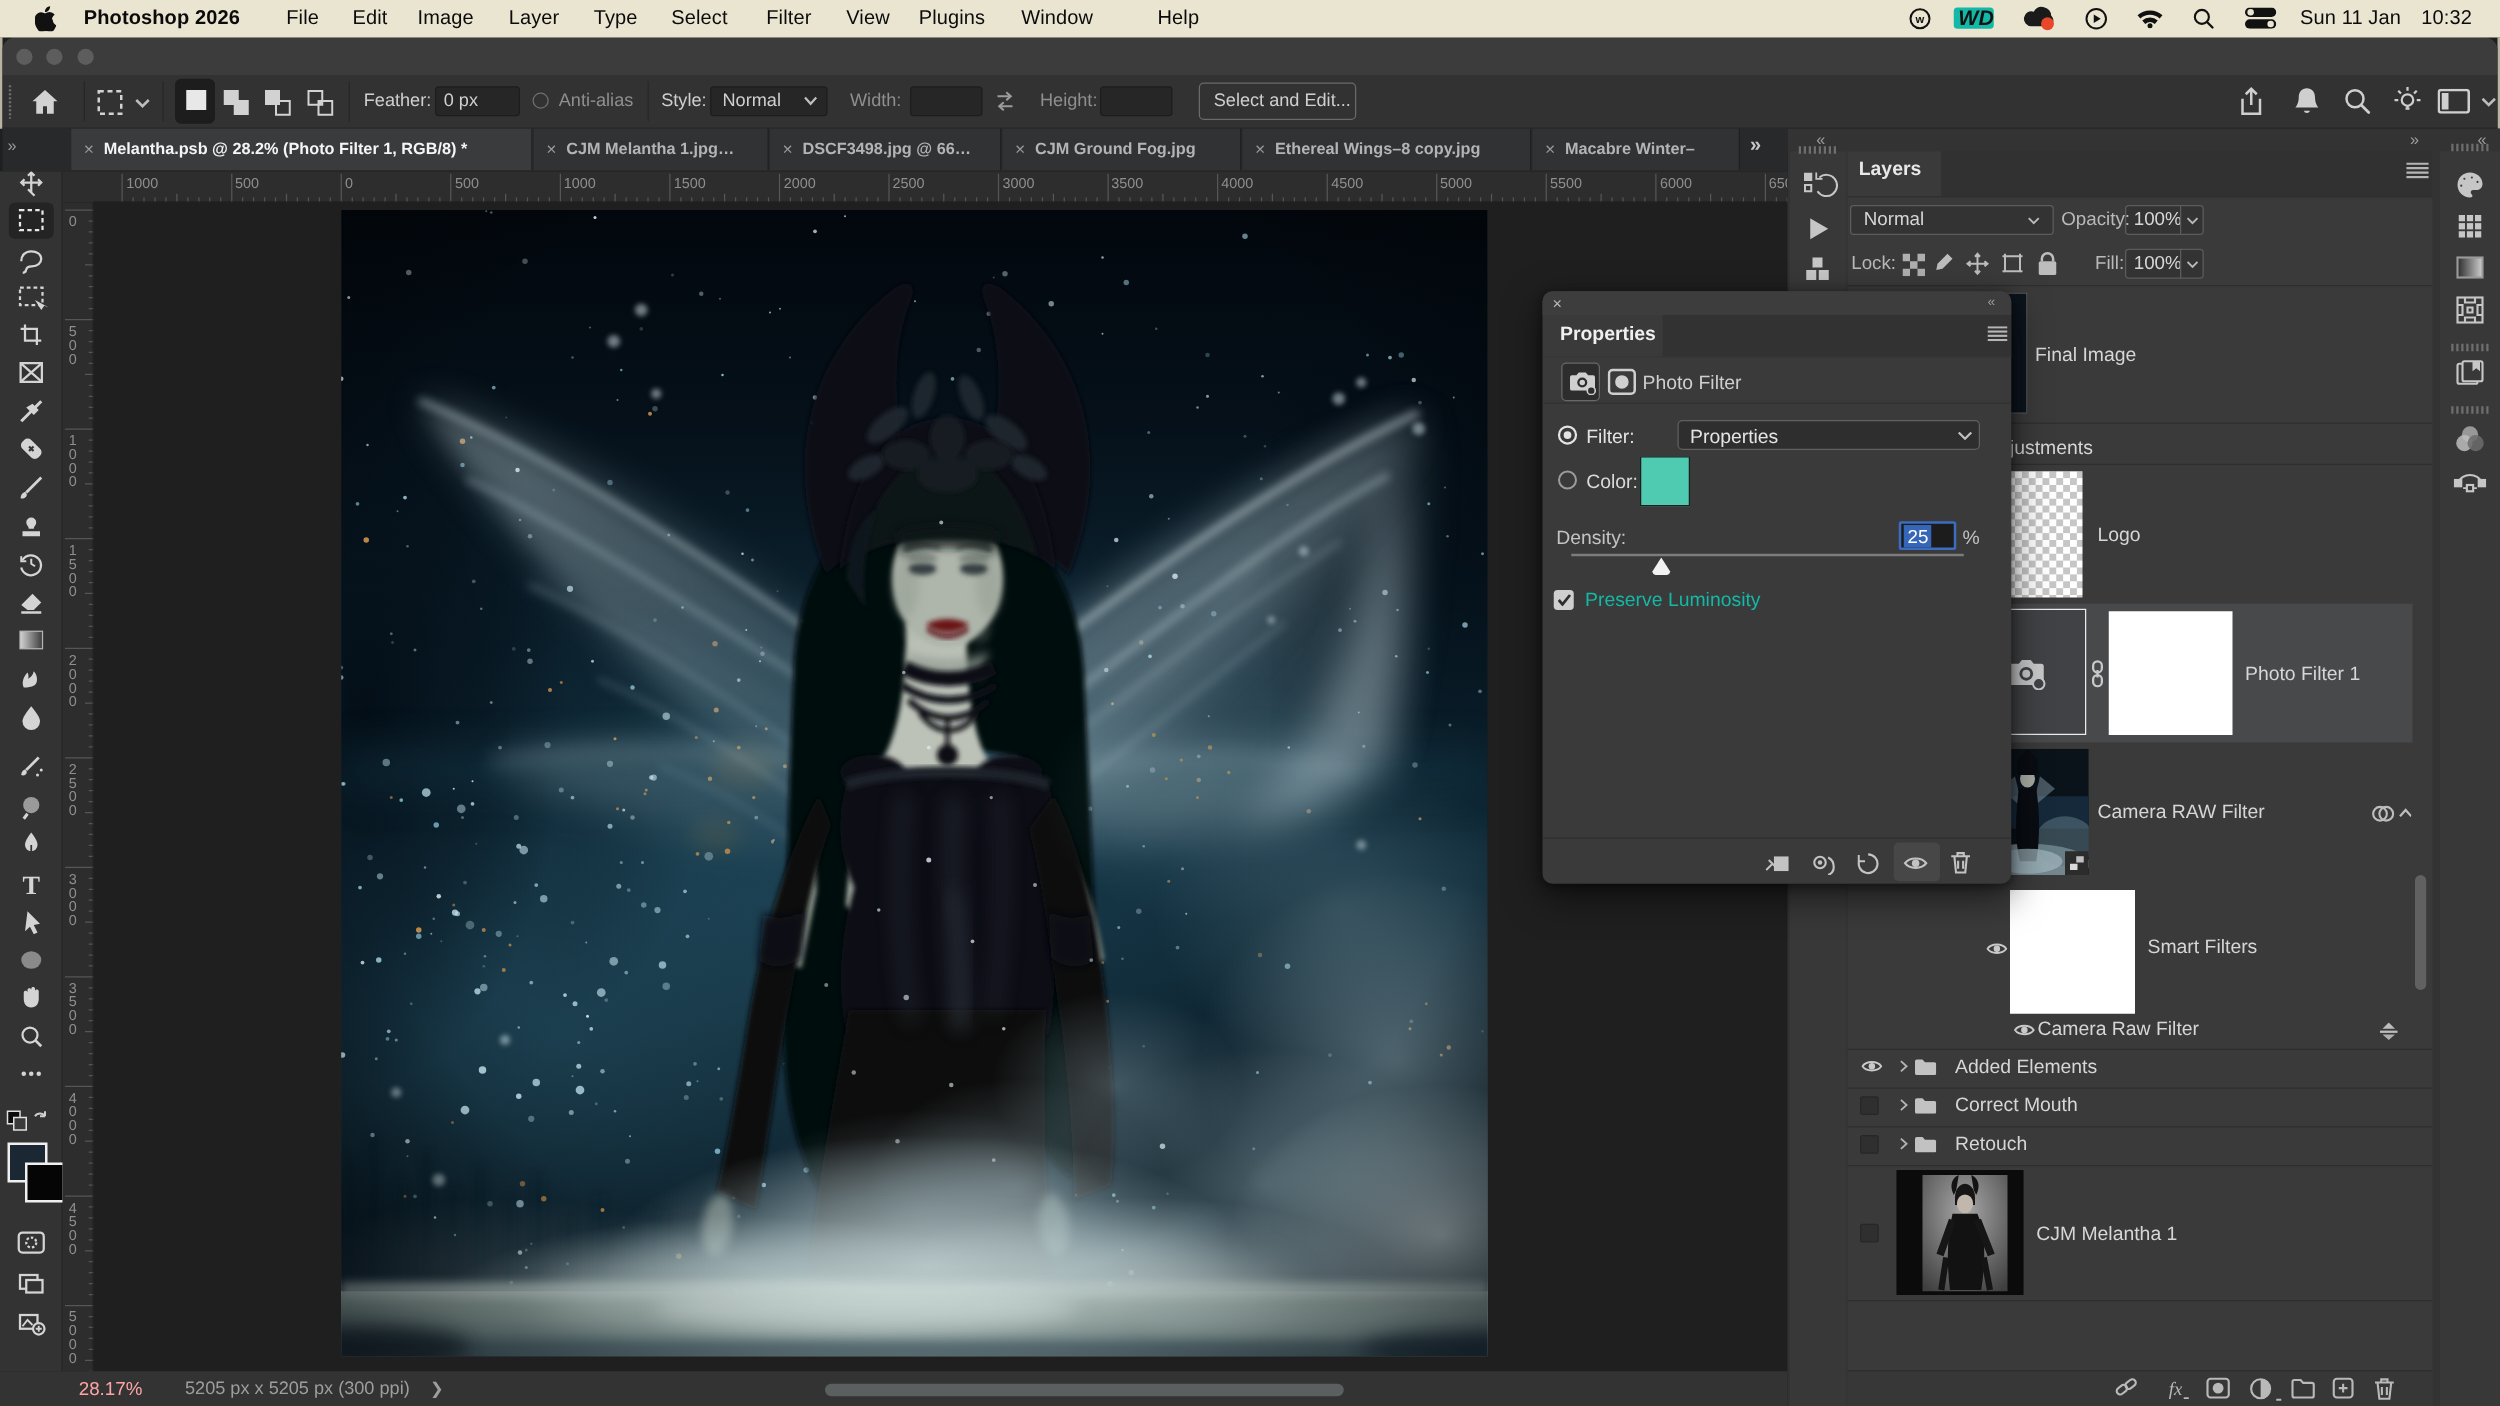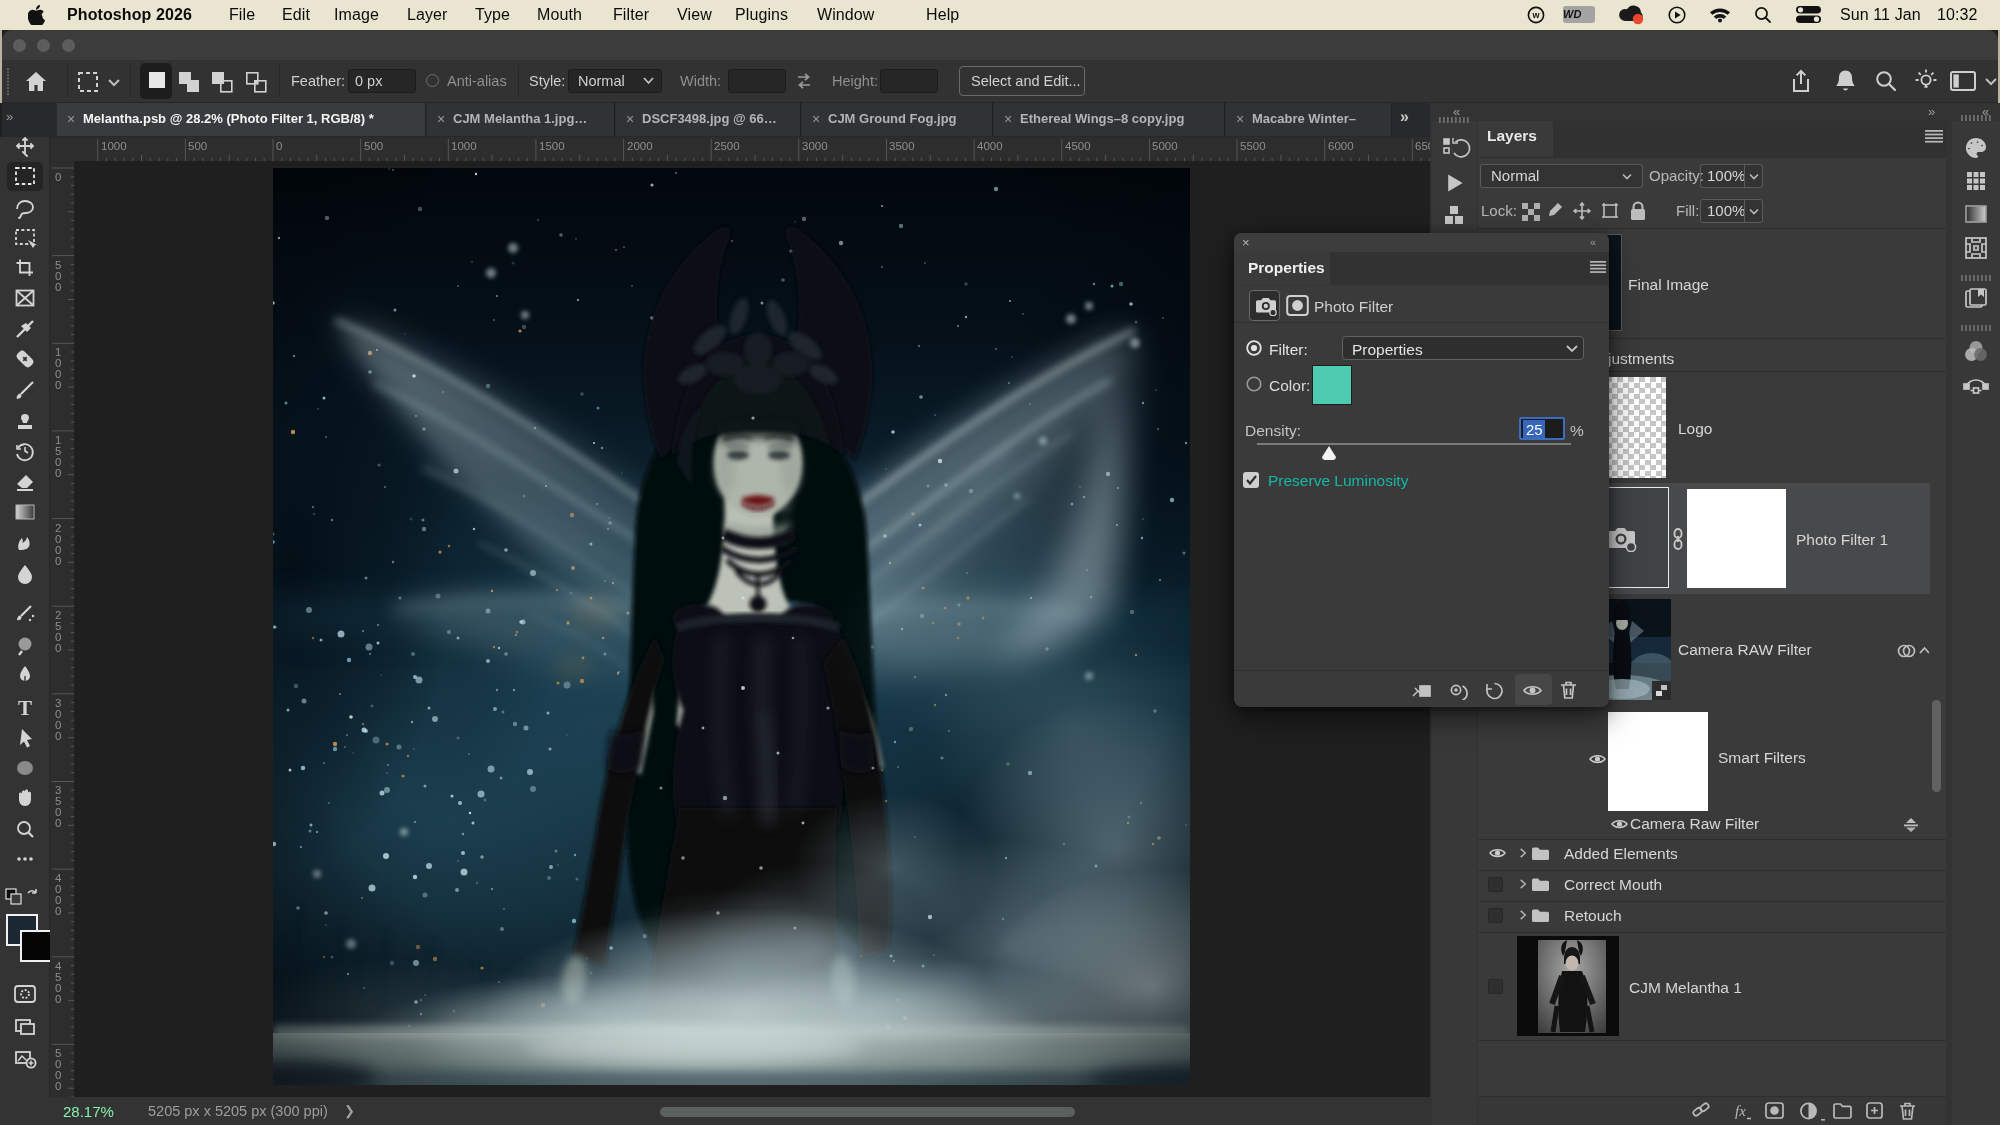--- a/index.html
+++ b/index.html
@@ -40,31 +40,31 @@
 <div class="abs menubar">
     <svg class="abs" style="left:28px;top:5px" width="17" height="20" viewBox="0 0 17 20">
       <path fill="#111" d="M13.6 10.6c0-2.6 2.1-3.8 2.2-3.9-1.2-1.8-3.1-2-3.7-2-1.6-.2-3.1.9-3.9.9-.8 0-2-.9-3.4-.9C3.1 4.8 1.4 5.8.5 7.4c-1.9 3.3-.5 8.1 1.4 10.8.9 1.3 2 2.8 3.4 2.7 1.4-.1 1.9-.9 3.5-.9s2.1.9 3.5.9c1.5 0 2.4-1.3 3.3-2.6 1-1.5 1.5-3 1.5-3.1-.1 0-2.9-1.1-2.9-4.6zM11 3.1c.7-.9 1.2-2.1 1.1-3.3-1 .1-2.3.7-3 1.6-.7.8-1.3 2-1.1 3.2 1.1.1 2.3-.6 3-1.5z"></path>
     </svg>
     <span style="left:67px;font-weight:bold">Photoshop 2026</span>
     <span style="left:229px">File</span>
     <span style="left:282px">Edit</span>
     <span style="left:334px">Image</span>
     <span style="left:407px">Layer</span>
     <span style="left:475px">Type</span>
-    <span style="left:537px">Mouth</span>
+    <span style="left:537px">Select</span>
     <span style="left:613px">Filter</span>
     <span style="left:677px">View</span>
     <span style="left:735px">Plugins</span>
     <span style="left:817px">Window</span>
     <span style="left:926px">Help</span>
     <svg class="abs" style="left:1527px;top:6px" width="18" height="18" viewBox="0 0 18 18">
       <circle cx="9" cy="9" r="7.6" fill="none" stroke="#111" stroke-width="1.6"></circle>
       <text x="9" y="12.4" font-size="9" font-weight="bold" text-anchor="middle" fill="#111" font-family="Liberation Sans">w</text>
     </svg>
-    <div class="abs" style="left:1563px;top:6px;width:32px;height:17px;background:#a3a3a3;border-radius:3px;color:#111;font-size:11px;font-weight:bold;text-align:left;line-height:17px;font-style:italic">WD</div>
+    <div class="abs" style="left:1563px;top:6px;width:32px;height:17px;background:#14b8a6;border-radius:3px;color:#111;font-size:17px;font-weight:bold;text-align:right;line-height:17px;font-style:italic">WD</div>
     <svg class="abs" style="left:1618px;top:4px" width="27" height="21" viewBox="0 0 27 21">
       <path fill="#1a1a1a" d="M7 17a6 6 0 1 1 2-11.7A7.5 7.5 0 0 1 23 8.6 5 5 0 0 1 21.5 17z"></path>
       <circle cx="20" cy="15" r="5.2" fill="#e8472b"></circle>
     </svg>
     <svg class="abs" style="left:1668px;top:6px" width="18" height="18" viewBox="0 0 18 18">
       <circle cx="9" cy="9" r="7.8" fill="none" stroke="#111" stroke-width="1.6"></circle>
       <path d="M7 5.6v6.8L12.6 9z" fill="#111"></path>
     </svg>
     <svg class="abs" style="left:1709px;top:7px" width="22" height="16" viewBox="0 0 22 16">
       <path d="M1 5.2a15 15 0 0 1 20 0l-2.3 2.6a11.6 11.6 0 0 0-15.4 0z M4.8 9.4a9.5 9.5 0 0 1 12.4 0l-2.4 2.7a6 6 0 0 0-7.6 0z" fill="#111"></path>
@@ -1516,16 +1516,16 @@
           <circle cx="9.5" cy="6.5" r="3" fill="#c3c3c3" stroke="none"></circle>
         </g>
 <g transform="translate(150,1)">
           <path d="M1 4h15 M3.5 4l1.3 13h7.4L13.5 4 M6 4V1.5h5V4 M6.5 7.5v6.5 M10.5 7.5v6.5"></path>
         </g>
 </g>
     </svg>
 </div>
 
 <div class="abs statusbar">
-    <div class="abs" style="left:63px;top:6px;color:#86efac;font-size:15px">28.17%</div>
+    <div class="abs" style="left:63px;top:6px;color:#fca5a5;font-size:15px">28.17%</div>
     <div class="abs" style="left:148px;top:6px;color:#9e9e9e;font-size:14.5px">5205 px x 5205 px (300 ppi)</div>
     <div class="abs" style="left:344px;top:6px;color:#9e9e9e;font-size:13px">❯</div>
     <div class="abs" style="left:660px;top:10px;width:415px;height:10px;border-radius:5px;background:#5c5f60"></div>
   </div>
 </body></html>

